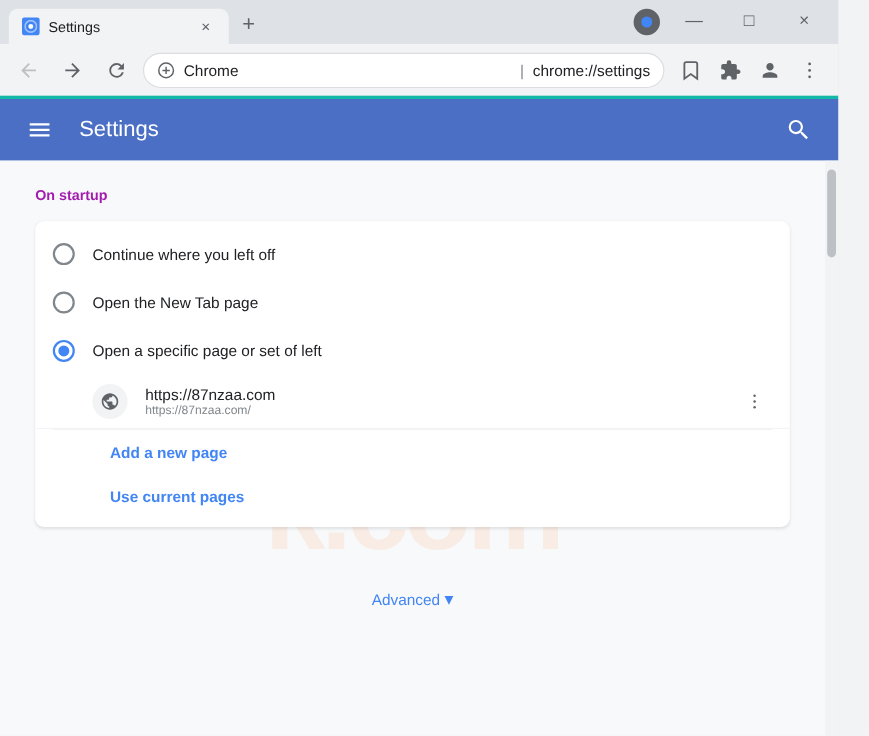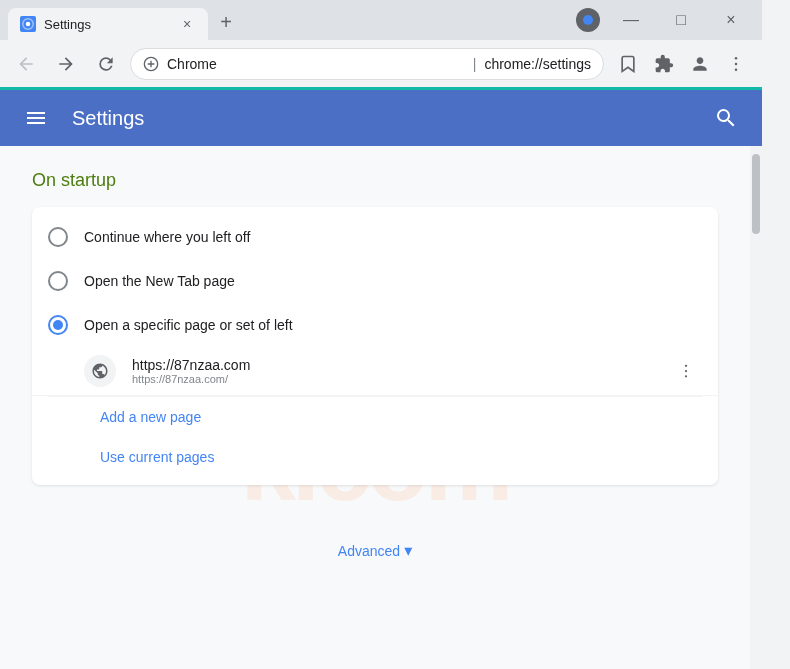--- a/index.html
+++ b/index.html
@@ -38,40 +38,40 @@
     .settings-title { color: white; font-size: 20px; font-weight: 400; flex: 1; }
     .search-btn { width: 40px; height: 40px; border-radius: 50%; border: none; background: transparent; cursor: pointer; display: flex; align-items: center; justify-content: center; color: white; }
 
     
     .settings-content { flex: 1; background: #f8f9fa; display: flex; overflow: hidden; }
     .content-scroll { flex: 1; overflow-y: auto; padding: 24px 32px; position: relative; }
     .scrollbar-track { width: 12px; background: #f1f3f4; flex-shrink: 0; display: flex; flex-direction: column; }
     .scrollbar-thumb { width: 8px; height: 80px; background: #bdc1c6; border-radius: 4px; margin: 2px auto; margin-top: 8px; }
 
     
-    .section-title { font-size: 18px; font-weight: 400; color: #4d7c0f; margin-bottom: 16px; }
+    .section-title { font-size: 13px; font-weight: 700; color: #a21caf; margin-bottom: 16px; }
     .card { background: white; border-radius: 8px; padding: 8px 0; box-shadow: 0 1px 3px rgba(0,0,0,0.1); }
 
     
     .radio-option { display: flex; align-items: center; padding: 12px 16px; cursor: pointer; gap: 16px; }
     .radio-circle { width: 20px; height: 20px; border-radius: 50%; border: 2px solid #80868b; background: white; flex-shrink: 0; display: flex; align-items: center; justify-content: center; }
     .radio-circle.selected { border-color: #4285f4; background: white; }
     .radio-circle.selected::after { content: ''; width: 10px; height: 10px; border-radius: 50%; background: #4285f4; }
     .radio-label { font-size: 14px; color: #202124; }
 
     
     .url-entry { display: flex; align-items: center; padding: 8px 16px 8px 52px; border-bottom: 1px solid #f1f3f4; }
     .url-icon { width: 32px; height: 32px; border-radius: 50%; background: #f1f3f4; display: flex; align-items: center; justify-content: center; margin-right: 16px; flex-shrink: 0; }
     .url-text-block { flex: 1; }
     .url-primary { font-size: 14px; color: #202124; }
     .url-secondary { font-size: 11px; color: #80868b; }
     .url-more-btn { width: 32px; height: 32px; border-radius: 50%; border: none; background: transparent; cursor: pointer; display: flex; align-items: center; justify-content: center; color: #5f6368; }
 
     
-    .action-link { display: inline-block; padding: 12px 16px; color: #4285f4; font-size: 14px; font-weight: 400; cursor: pointer; text-decoration: none; }
+    .action-link { display: inline-block; padding: 12px 16px; color: #4285f4; font-size: 14px; font-weight: 700; cursor: pointer; text-decoration: none; }
     .action-link-block { padding-left: 52px; }
 
     
     .advanced-section { display: flex; justify-content: center; align-items: center; padding: 32px 0 16px; gap: 8px; margin-top: 24px; }
     .advanced-btn { background: transparent; border: none; cursor: pointer; font-size: 14px; color: #4285f4; font-weight: 500; display: flex; align-items: center; gap: 4px; }
 
     
     .watermark { position: absolute; top: 50%; left: 50%; transform: translate(-50%, -50%); opacity: 0.08; pointer-events: none; font-size: 100px; font-weight: 900; color: #ff6600; white-space: nowrap; letter-spacing: -4px; z-index: 0; }
   </style>
 </head>

